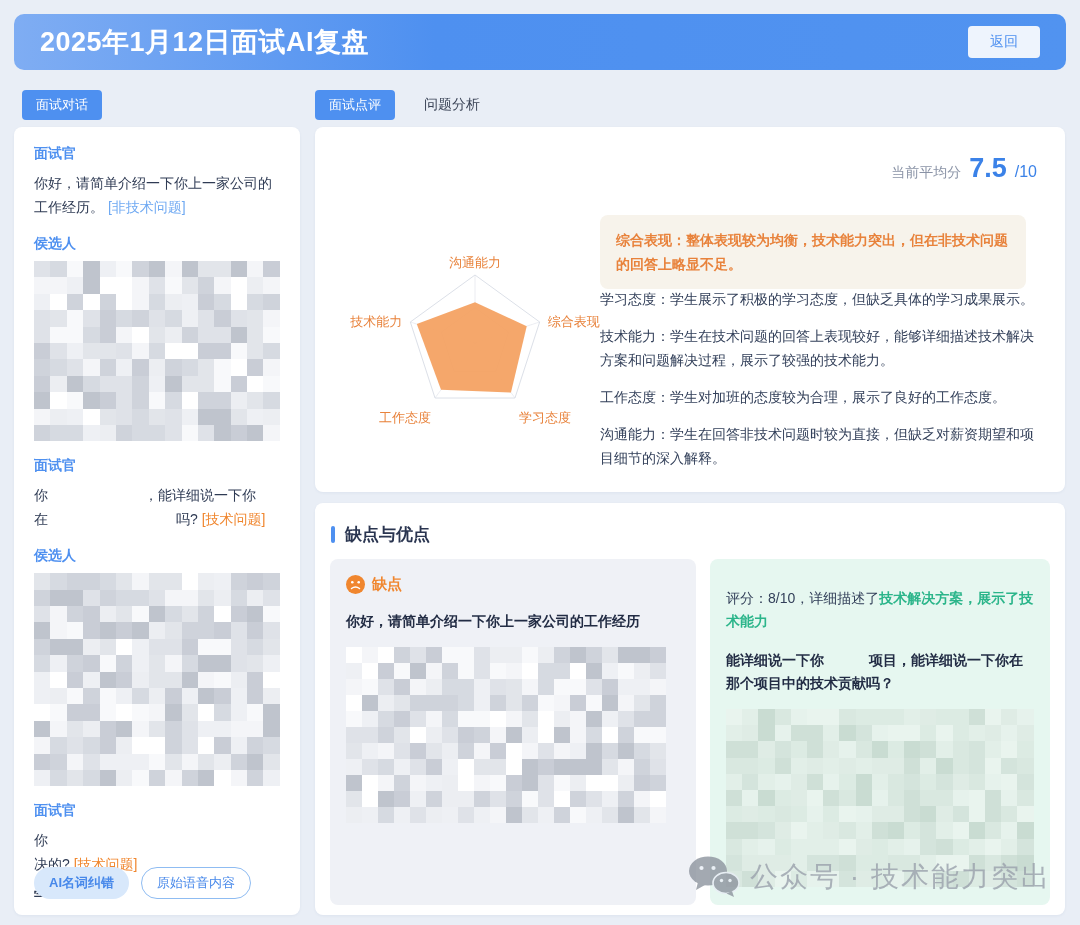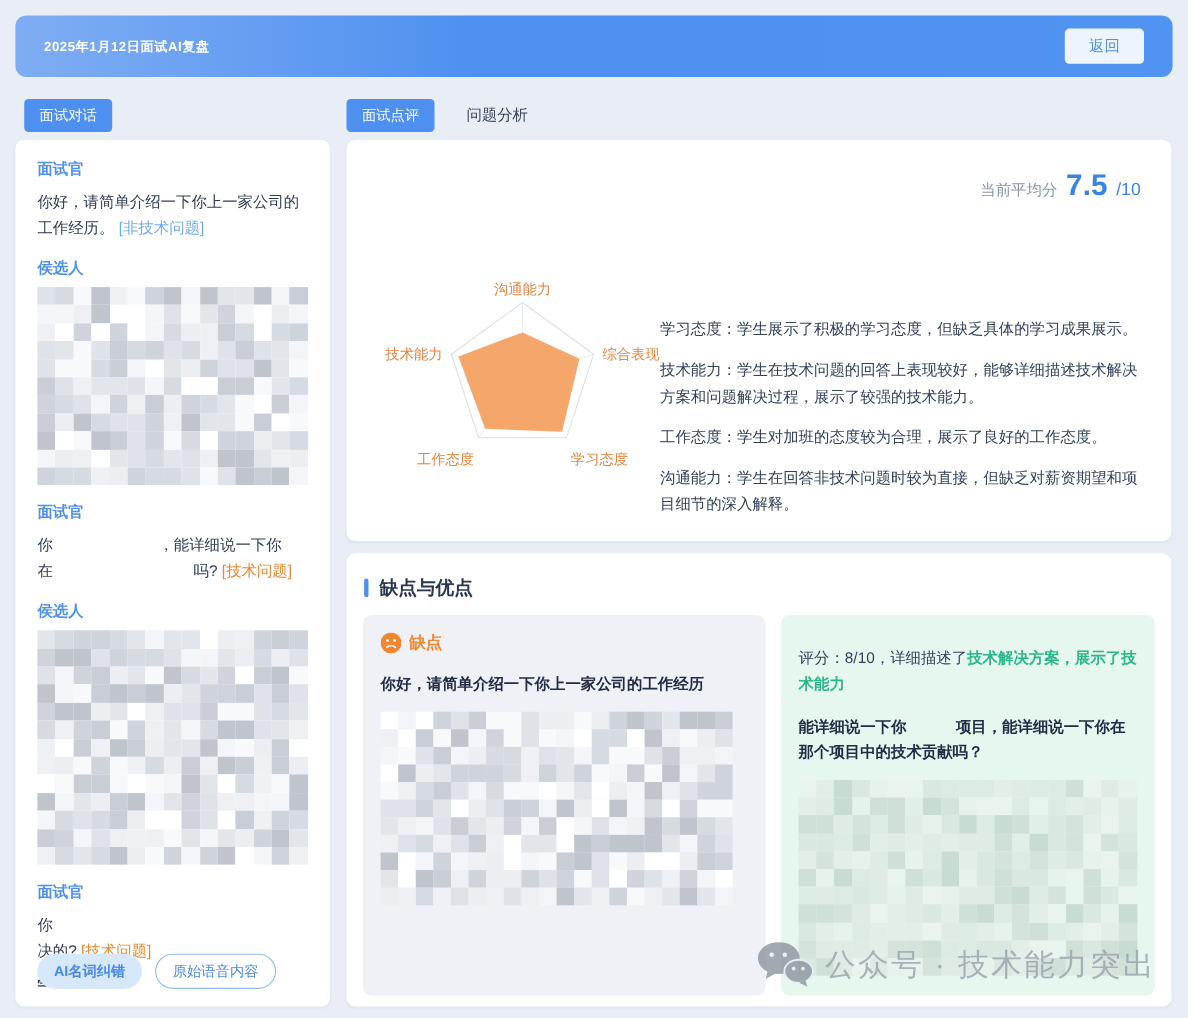--- a/index.html
+++ b/index.html
@@ -7,21 +7,21 @@
     width:1080px;height:925px;position:relative;overflow:hidden;
     background:#E9EEF6;
     font-family:"Liberation Sans","DejaVu Sans",sans-serif;
   }
   
   .header{
     position:absolute;left:14px;top:14px;right:14px;height:56px;
     background:linear-gradient(90deg,#7FADF3 0%,#4E90F0 40%,#5193F0 100%);
     border-radius:10px;display:flex;align-items:center;padding:0 26px;box-sizing:border-box;
   }
-  .header-title{color:#FFFFFF;font-size:12px;font-weight:bold;letter-spacing:.5px;}
+  .header-title{color:#FFFFFF;font-size:27px;font-weight:bold;letter-spacing:.5px;}
   .back-btn{
     margin-left:auto;background:#EEF4FD;color:#4E90F0;font-size:14px;
     padding:7px 22px;border-radius:4px;border:none;cursor:pointer;
   }
   
   .tab-pill{
     position:absolute;top:90px;background:#4E90F0;color:#fff;font-size:13px;
     padding:6px 14px;border-radius:4px;cursor:pointer;
   }
   .tab-dialog{left:22px;}
@@ -156,20 +156,21 @@
         <line x1="138" y1="112" x2="73.32815689192955" y2="90.98684438250359" stroke="#DCE0E8" stroke-width="0.8" opacity="0.7"></line>
         <polygon points="138,71.2 189.73747448645634,95.18947550600286 173.97245744029937,161.51184005574677 104.02601241749505,158.76118227487194 79.7953412027366,93.08815994425322" fill="#F4A263" fill-opacity="0.95"></polygon>
         <text x="138" y="36" text-anchor="middle" font-size="13" fill="#E8823B">沟通能力</text>
         <text x="210.668" y="94.988" text-anchor="start" font-size="13" fill="#E8823B">综合表现</text>
         <text x="181.98399999999998" y="191.012" text-anchor="start" font-size="13" fill="#E8823B">学习态度</text>
         <text x="94.016" y="191.012" text-anchor="end" font-size="13" fill="#E8823B">工作态度</text>
         <text x="65.33200000000001" y="94.988" text-anchor="end" font-size="13" fill="#E8823B">技术能力</text>
       </svg>
   </div>
 
+  <div class="summary-box">综合表现：整体表现较为均衡，技术能力突出，但在非技术问题的回答上略显不足。</div>
 
   <div class="eval-text">
     <p>学习态度：学生展示了积极的学习态度，但缺乏具体的学习成果展示。</p>
     <p>技术能力：学生在技术问题的回答上表现较好，能够详细描述技术解决方案和问题解决过程，展示了较强的技术能力。</p>
     <p>工作态度：学生对加班的态度较为合理，展示了良好的工作态度。</p>
     <p>沟通能力：学生在回答非技术问题时较为直接，但缺乏对薪资期望和项目细节的深入解释。</p>
   </div>
 </div>
 
 <div class="panel panel-pros">

